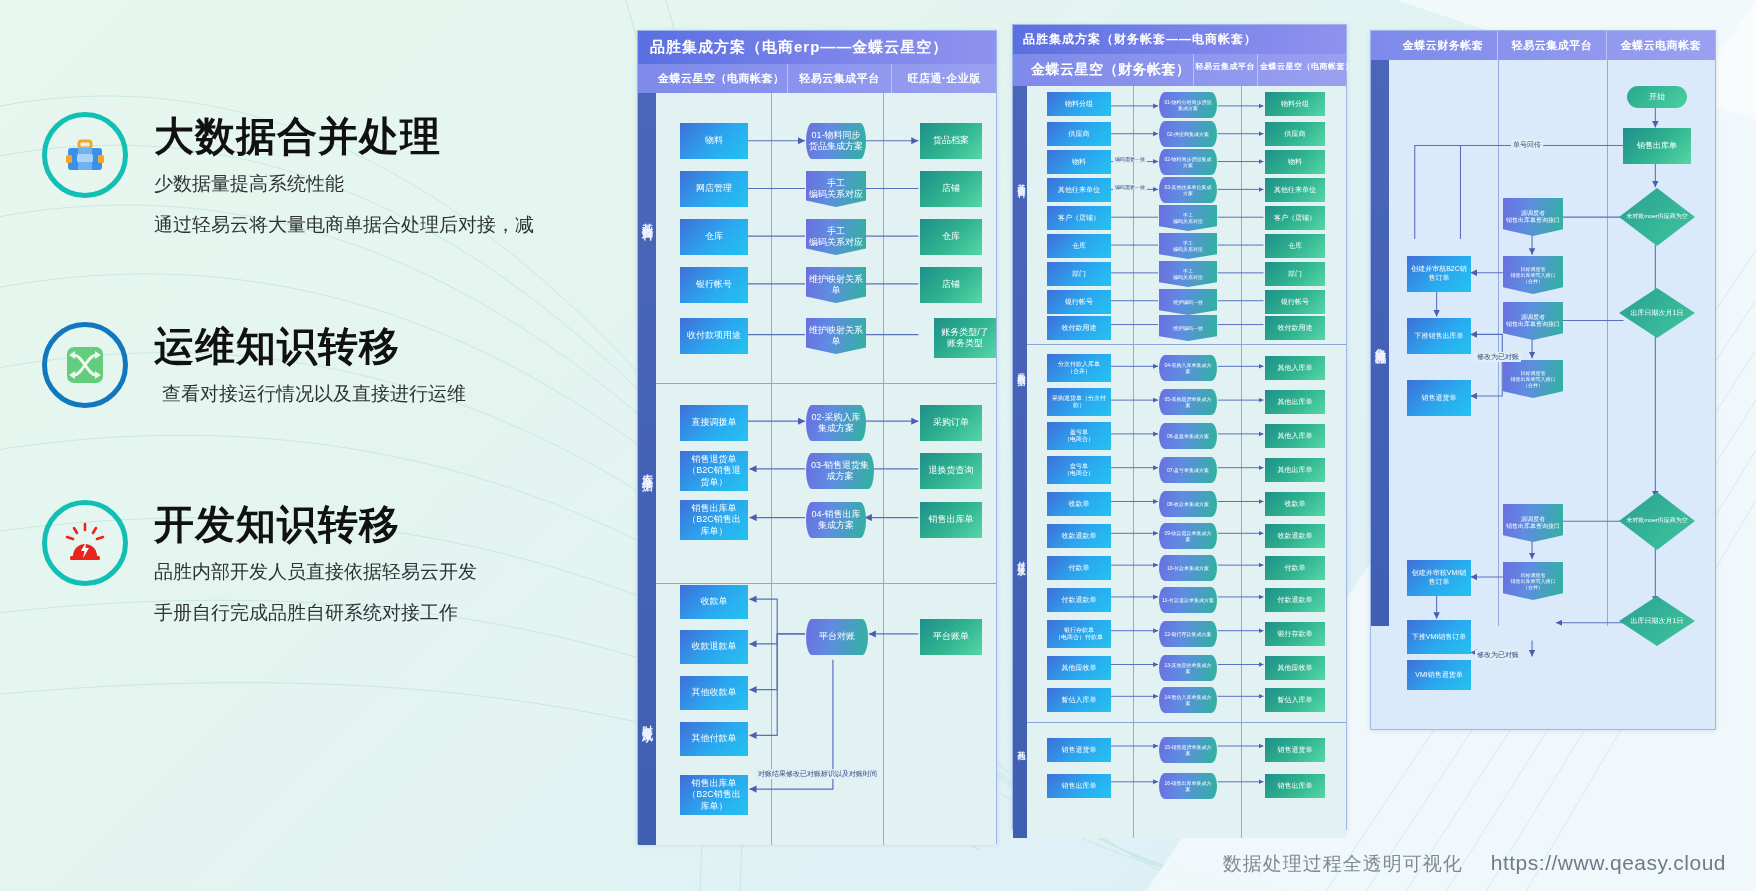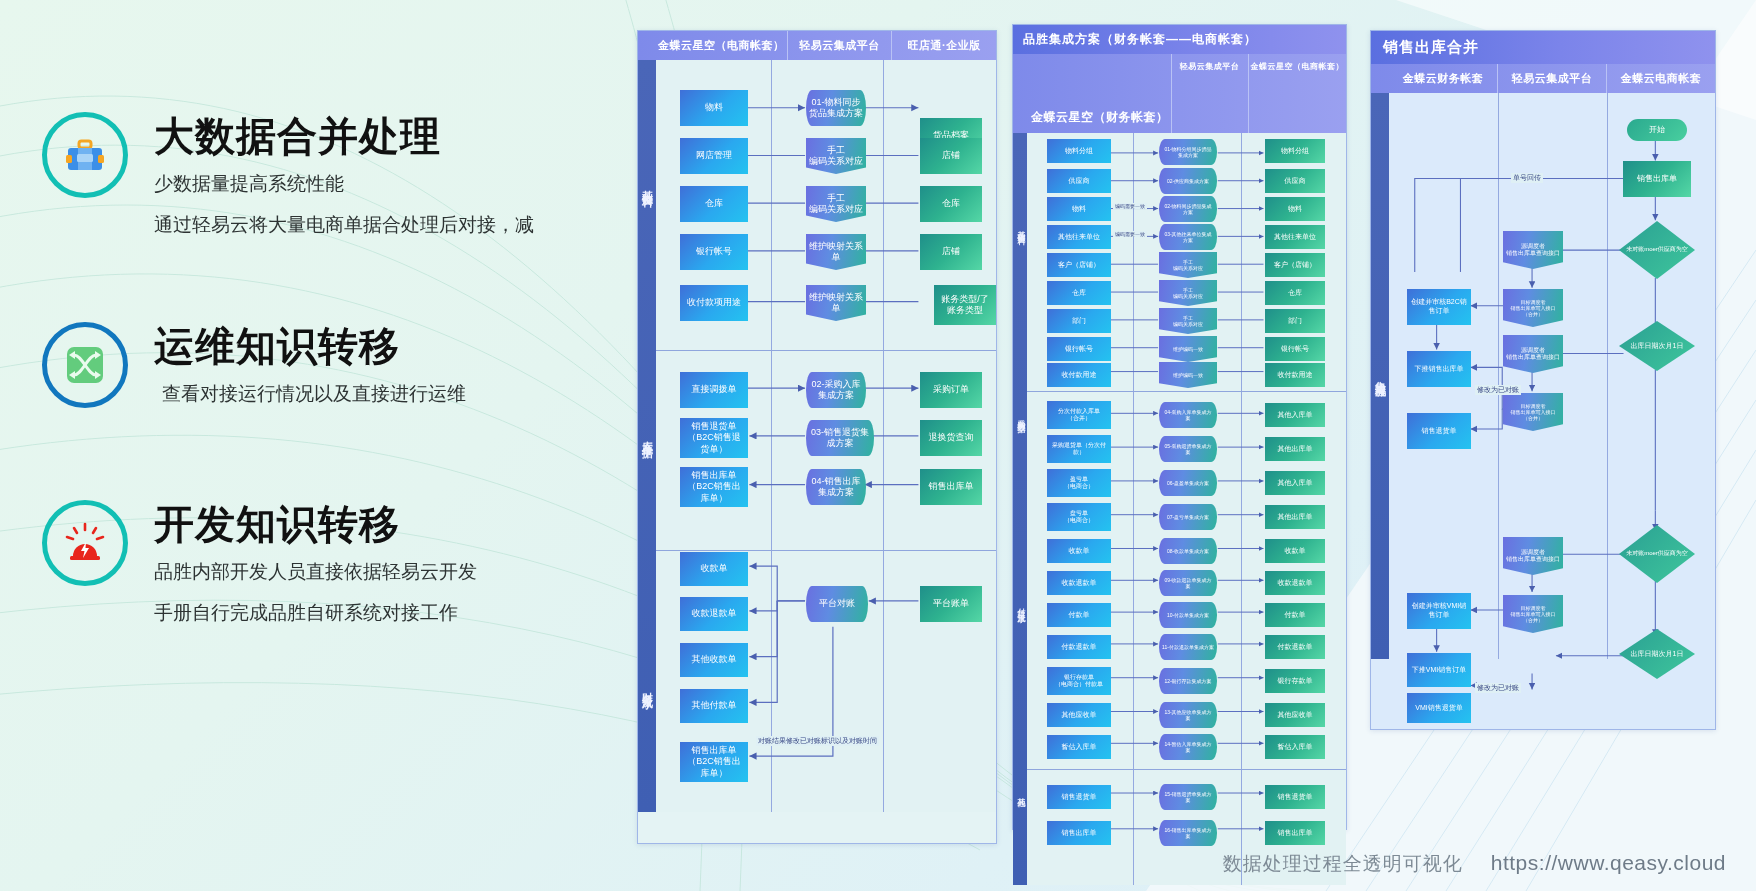--- a/index.html
+++ b/index.html
@@ -175,20 +175,21 @@
     </div>
     <div class="feat-txt">
       <div class="feat-title">开发知识转移</div>
       <div class="feat-desc">品胜内部开发人员直接依据轻易云开发</div>
       <div class="feat-desc">手册自行完成品胜自研系统对接工作</div>
     </div>
   </div>
 </div>
 
 <div class="panel" style="left:637px;top:30px;width:360px;height:814px;">
+  <div class="panel-title">品胜集成方案（电商erp——金蝶云星空）</div>
   <div class="panel-cols" style="padding-left:18px;">
     <div class="panel-col-head">金蝶云星空（电商帐套）</div>
     <div class="panel-col-head">轻易云集成平台</div>
     <div class="panel-col-head">旺店通·企业版</div>
   </div>
   <div class="panel-body" style="height:752px;">
     <div class="vrail">
       <span>基础资料</span>
       <span>库存单据</span>
       <span>财务流水</span>
@@ -227,21 +228,21 @@
         <path d="M168 544 L140 544 L140 554 L112 554" marker-end="url(#a1)"></path>
         <path d="M140 544 L140 600 L112 600" marker-end="url(#a1)"></path>
         <path d="M140 544 L140 646 L112 646" marker-end="url(#a1)"></path>
         <path d="M196 570 L196 700 L112 700" marker-end="url(#a1)"></path>
         <path d="M282 544 L232 544" marker-end="url(#a1)"></path>
       </g>
     </svg>
 
     <div class="node n-blue" style="left:42px;top:30px;width:68px;height:36px;">物料</div>
     <div class="node n-cyl" style="left:168px;top:30px;width:60px;height:36px;">01-物料同步货品集成方案</div>
-    <div class="node n-green" style="left:282px;top:30px;width:62px;height:36px;margin-top:28px;">货品档案</div>
+    <div class="node n-green" style="left:282px;top:30px;width:62px;height:36px;">货品档案</div>
 
     <div class="node n-blue" style="left:42px;top:78px;width:68px;height:36px;">网店管理</div>
     <div class="node n-flag" style="left:168px;top:78px;width:60px;height:36px;">手工<br>编码关系对应</div>
     <div class="node n-green" style="left:282px;top:78px;width:62px;height:36px;">店铺</div>
 
     <div class="node n-blue" style="left:42px;top:126px;width:68px;height:36px;">仓库</div>
     <div class="node n-flag" style="left:168px;top:126px;width:60px;height:36px;">手工<br>编码关系对应</div>
     <div class="node n-green" style="left:282px;top:126px;width:62px;height:36px;">仓库</div>
 
     <div class="node n-blue" style="left:42px;top:174px;width:68px;height:36px;">银行帐号</div>
@@ -271,21 +272,21 @@
     <div class="node n-blue" style="left:42px;top:682px;width:68px;height:40px;">销售出库单<br>（B2C销售出库单）</div>
     <div class="node n-cyl" style="left:168px;top:526px;width:62px;height:36px;">平台对账</div>
     <div class="node n-green" style="left:282px;top:526px;width:62px;height:36px;">平台账单</div>
     <div class="glabel" style="left:118px;top:676px;">对账结果修改已对账标识以及对账时间</div>
   </div>
 </div>
 
 <div class="panel" style="left:1012px;top:24px;width:335px;height:806px;">
   <div class="panel-title" style="font-size:12px;padding:6px 10px;">品胜集成方案（财务帐套——电商帐套）</div>
   <div class="panel-cols" style="padding-left:16px;">
-    <div class="panel-col-head" style="font-size:12px;margin-top:48px;">金蝶云星空（财务帐套）</div>
+    <div class="panel-col-head" style="font-size:14px;">金蝶云星空（财务帐套）</div>
     <div class="panel-col-head" style="font-size:8px;">轻易云集成平台</div>
     <div class="panel-col-head" style="font-size:8px;">金蝶云星空（电商帐套）</div>
   </div>
   <div class="panel-body" style="height:752px;">
     <div class="vrail" style="width:14px;">
       <span style="font-size:8px;">基础资料</span>
       <span style="font-size:8px;">采购数据</span>
       <span style="font-size:8px;">付款流水</span>
       <span style="font-size:8px;">其他</span>
     </div>
@@ -442,21 +443,20 @@
       <div class="node n-green" style="left:252px;top:652px;width:60px;height:24px;font-size:7px;">销售退货单</div>
 
       <div class="node n-blue" style="left:34px;top:688px;width:64px;height:24px;font-size:7px;">销售出库单</div>
       <div class="node n-cyl" style="left:146px;top:687px;width:58px;height:26px;font-size:5px;">16-销售出库单集成方案</div>
       <div class="node n-green" style="left:252px;top:688px;width:60px;height:24px;font-size:7px;">销售出库单</div>
     </div>
   </div>
 </div>
 
 <div class="panel" style="left:1370px;top:30px;width:346px;height:700px;background:#dbeafb;">
-  <div class="panel-title">销售出库合并</div>
   <div class="panel-cols" style="padding-left:18px;">
     <div class="panel-col-head">金蝶云财务帐套</div>
     <div class="panel-col-head">轻易云集成平台</div>
     <div class="panel-col-head">金蝶云电商帐套</div>
   </div>
   <div class="panel-body" style="height:566px;background:#dbeafb;">
     <div class="vrail">
       <span>集成流程</span>
     </div>
     <div class="colline" style="left:127px;"></div>

